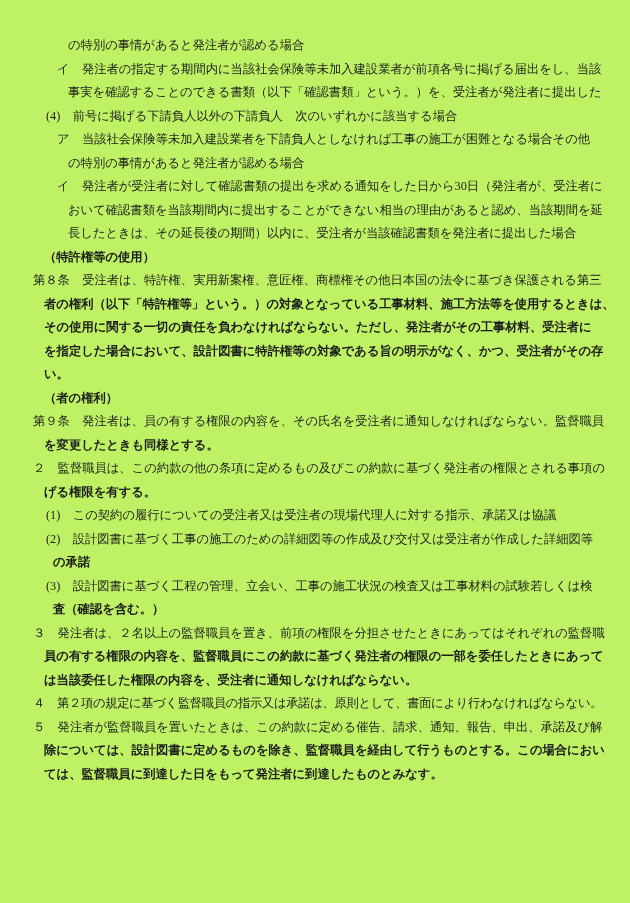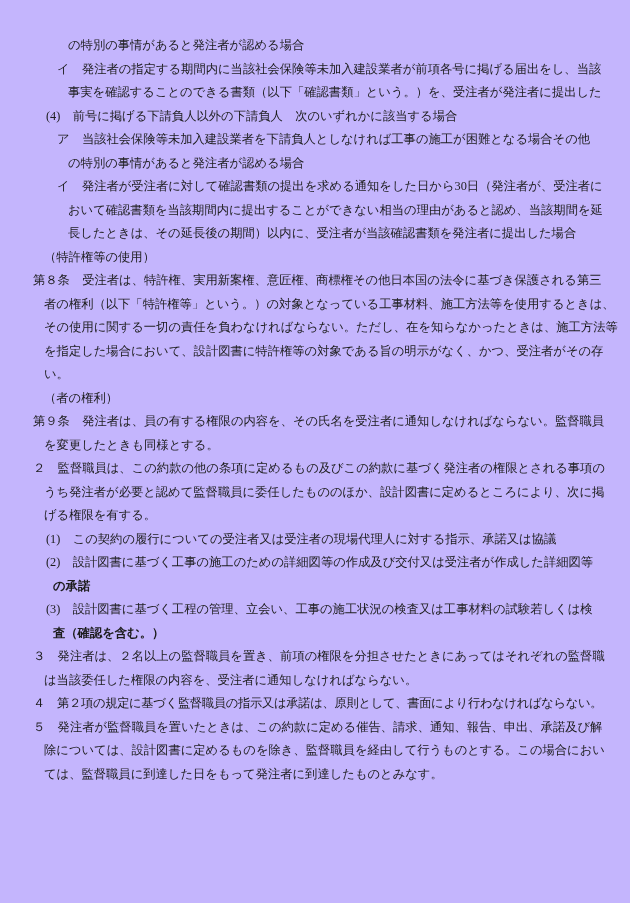--- a/index.html
+++ b/index.html
@@ -24,59 +24,59 @@
   }
   .line {
     font-size: 12.3px;
     height: 23.5px;
     line-height: 23.5px;
     white-space: nowrap;
     letter-spacing: 0;
   }
   
   .ind0 { padding-left: 0; }     
-  .ind1 { padding-left: 11px; }  
+  .ind1 { padding-left: 11px; font-weight: bold; }  
   .ind2 { padding-left: 13px; }  
   .ind3 { padding-left: 20px; font-weight: bold; }  
   .ind4 { padding-left: 24px; }  
   .ind5 { padding-left: 35px; }  
   
   .tight { letter-spacing: -0.32px; }
 </style>
 </head>
 <body>
 
-<div class="page" style="background: #c4b5fd; color: rgb(28, 28, 28);">
+<div class="page" style="background: #bef264; color: rgb(28, 28, 28);">
   <div class="doc-body">
       <div class="line ind5">の特別の事情があると発注者が認める場合</div>
       <div class="line ind4">イ　発注者の指定する期間内に当該社会保険等未加入建設業者が前項各号に掲げる届出をし、当該</div>
       <div class="line ind5">事実を確認することのできる書類（以下「確認書類」という。）を、受注者が発注者に提出した</div>
       <div class="line ind2">(4)　前号に掲げる下請負人以外の下請負人　次のいずれかに該当する場合</div>
       <div class="line ind4">ア　当該社会保険等未加入建設業者を下請負人としなければ工事の施工が困難となる場合その他</div>
       <div class="line ind5">の特別の事情があると発注者が認める場合</div>
       <div class="line ind4">イ　発注者が受注者に対して確認書類の提出を求める通知をした日から30日（発注者が、受注者に</div>
       <div class="line ind5">おいて確認書類を当該期間内に提出することができない相当の理由があると認め、当該期間を延</div>
       <div class="line ind5">長したときは、その延長後の期間）以内に、受注者が当該確認書類を発注者に提出した場合</div>
       <div class="line ind1">（特許権等の使用）</div>
       <div class="line ind0">第８条　受注者は、特許権、実用新案権、意匠権、商標権その他日本国の法令に基づき保護される第三</div>
       <div class="line ind1">者の権利（以下「特許権等」という。）の対象となっている工事材料、施工方法等を使用するときは、</div>
-      <div class="line ind1">その使用に関する一切の責任を負わなければならない。ただし、在を知らなかったときは、施工方法等</div>
+      <div class="line ind1">その使用に関する一切の責任を負わなければならない。ただし、発注者がその工事材料、受注者に</div>
       <div class="line ind1">を指定した場合において、設計図書に特許権等の対象である旨の明示がなく、かつ、受注者がその存</div>
       <div class="line ind1">い。</div>
       <div class="line ind1">（者の権利）</div>
       <div class="line ind0">第９条　発注者は、員の有する権限の内容を、その氏名を受注者に通知しなければならない。監督職員</div>
       <div class="line ind1">を変更したときも同様とする。</div>
       <div class="line ind0">２　監督職員は、この約款の他の条項に定めるもの及びこの約款に基づく発注者の権限とされる事項の</div>
-      <div class="line ind1">うち発注者が必要と認めて監督職員に委任したもののほか、設計図書に定めるところにより、次に掲</div>
       <div class="line ind1">げる権限を有する。</div>
       <div class="line ind2">(1)　この契約の履行についての受注者又は受注者の現場代理人に対する指示、承諾又は協議</div>
       <div class="line ind2">(2)　設計図書に基づく工事の施工のための詳細図等の作成及び交付又は受注者が作成した詳細図等</div>
       <div class="line ind3">の承諾</div>
       <div class="line ind2">(3)　設計図書に基づく工程の管理、立会い、工事の施工状況の検査又は工事材料の試験若しくは検</div>
       <div class="line ind3">査（確認を含む。）</div>
       <div class="line ind0">３　発注者は、２名以上の監督職員を置き、前項の権限を分担させたときにあってはそれぞれの監督職</div>
+      <div class="line ind1">員の有する権限の内容を、監督職員にこの約款に基づく発注者の権限の一部を委任したときにあって</div>
       <div class="line ind1">は当該委任した権限の内容を、受注者に通知しなければならない。</div>
       <div class="line ind0 tight">４　第２項の規定に基づく監督職員の指示又は承諾は、原則として、書面により行わなければならない。</div>
       <div class="line ind0">５　発注者が監督職員を置いたときは、この約款に定める催告、請求、通知、報告、申出、承諾及び解</div>
       <div class="line ind1">除については、設計図書に定めるものを除き、監督職員を経由して行うものとする。この場合におい</div>
       <div class="line ind1">ては、監督職員に到達した日をもって発注者に到達したものとみなす。</div>
     </div>
 </div>
 
 </body></html>

